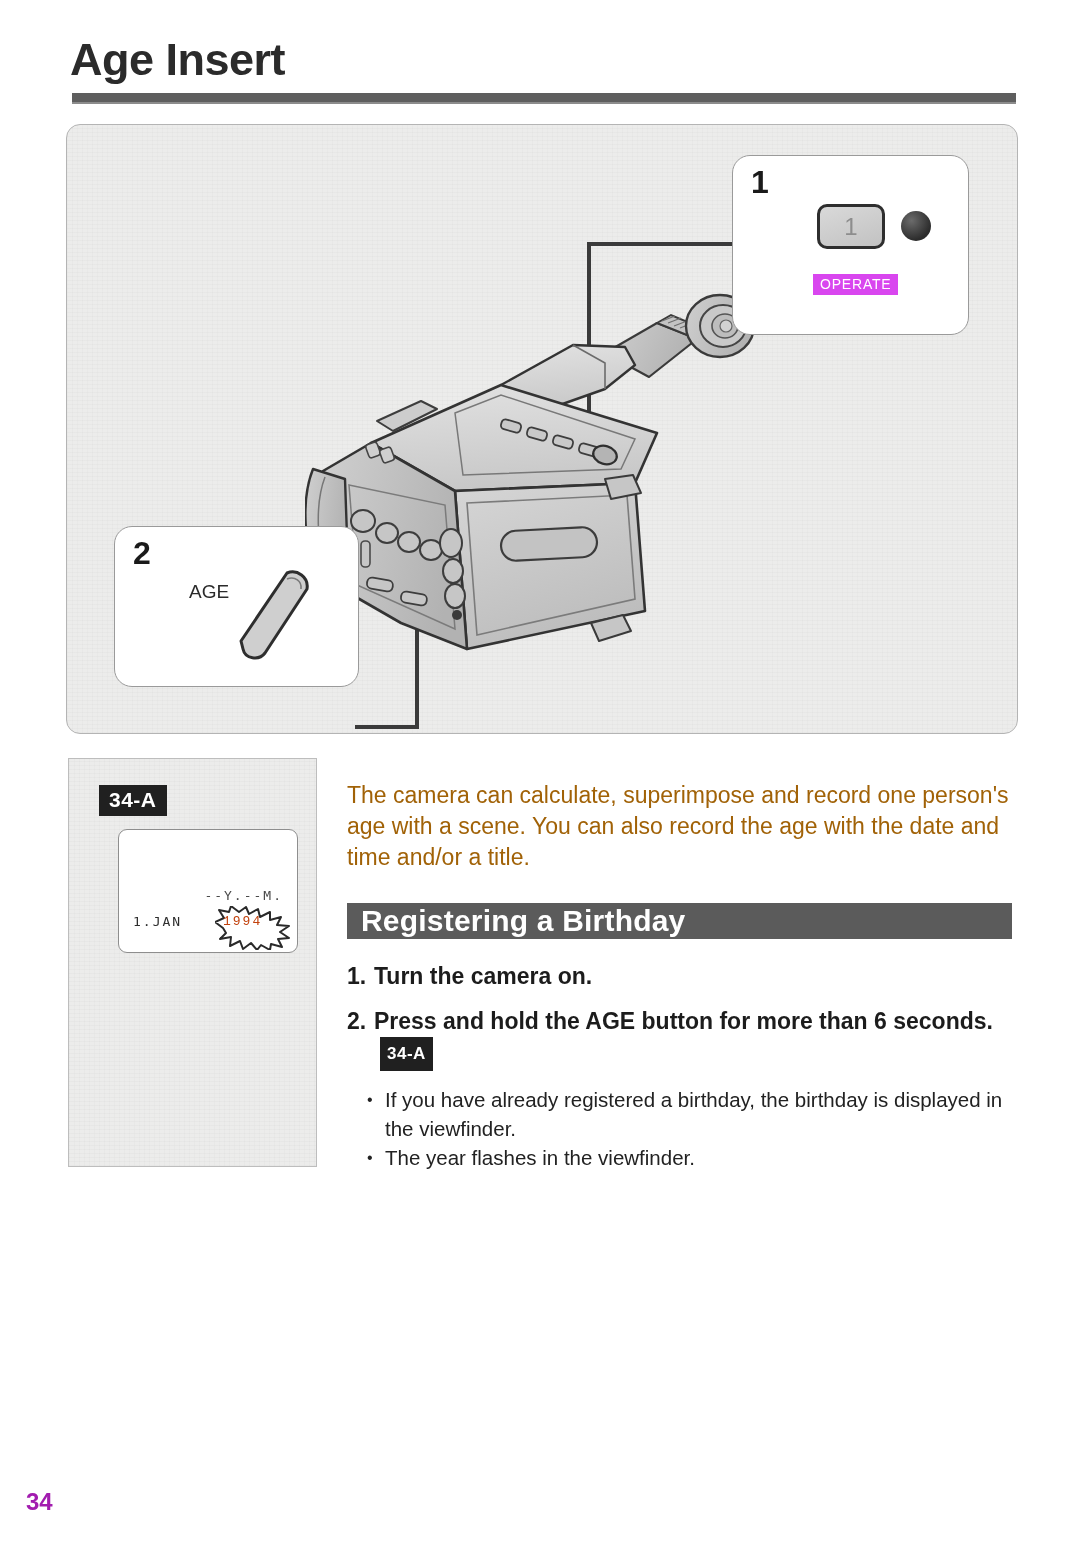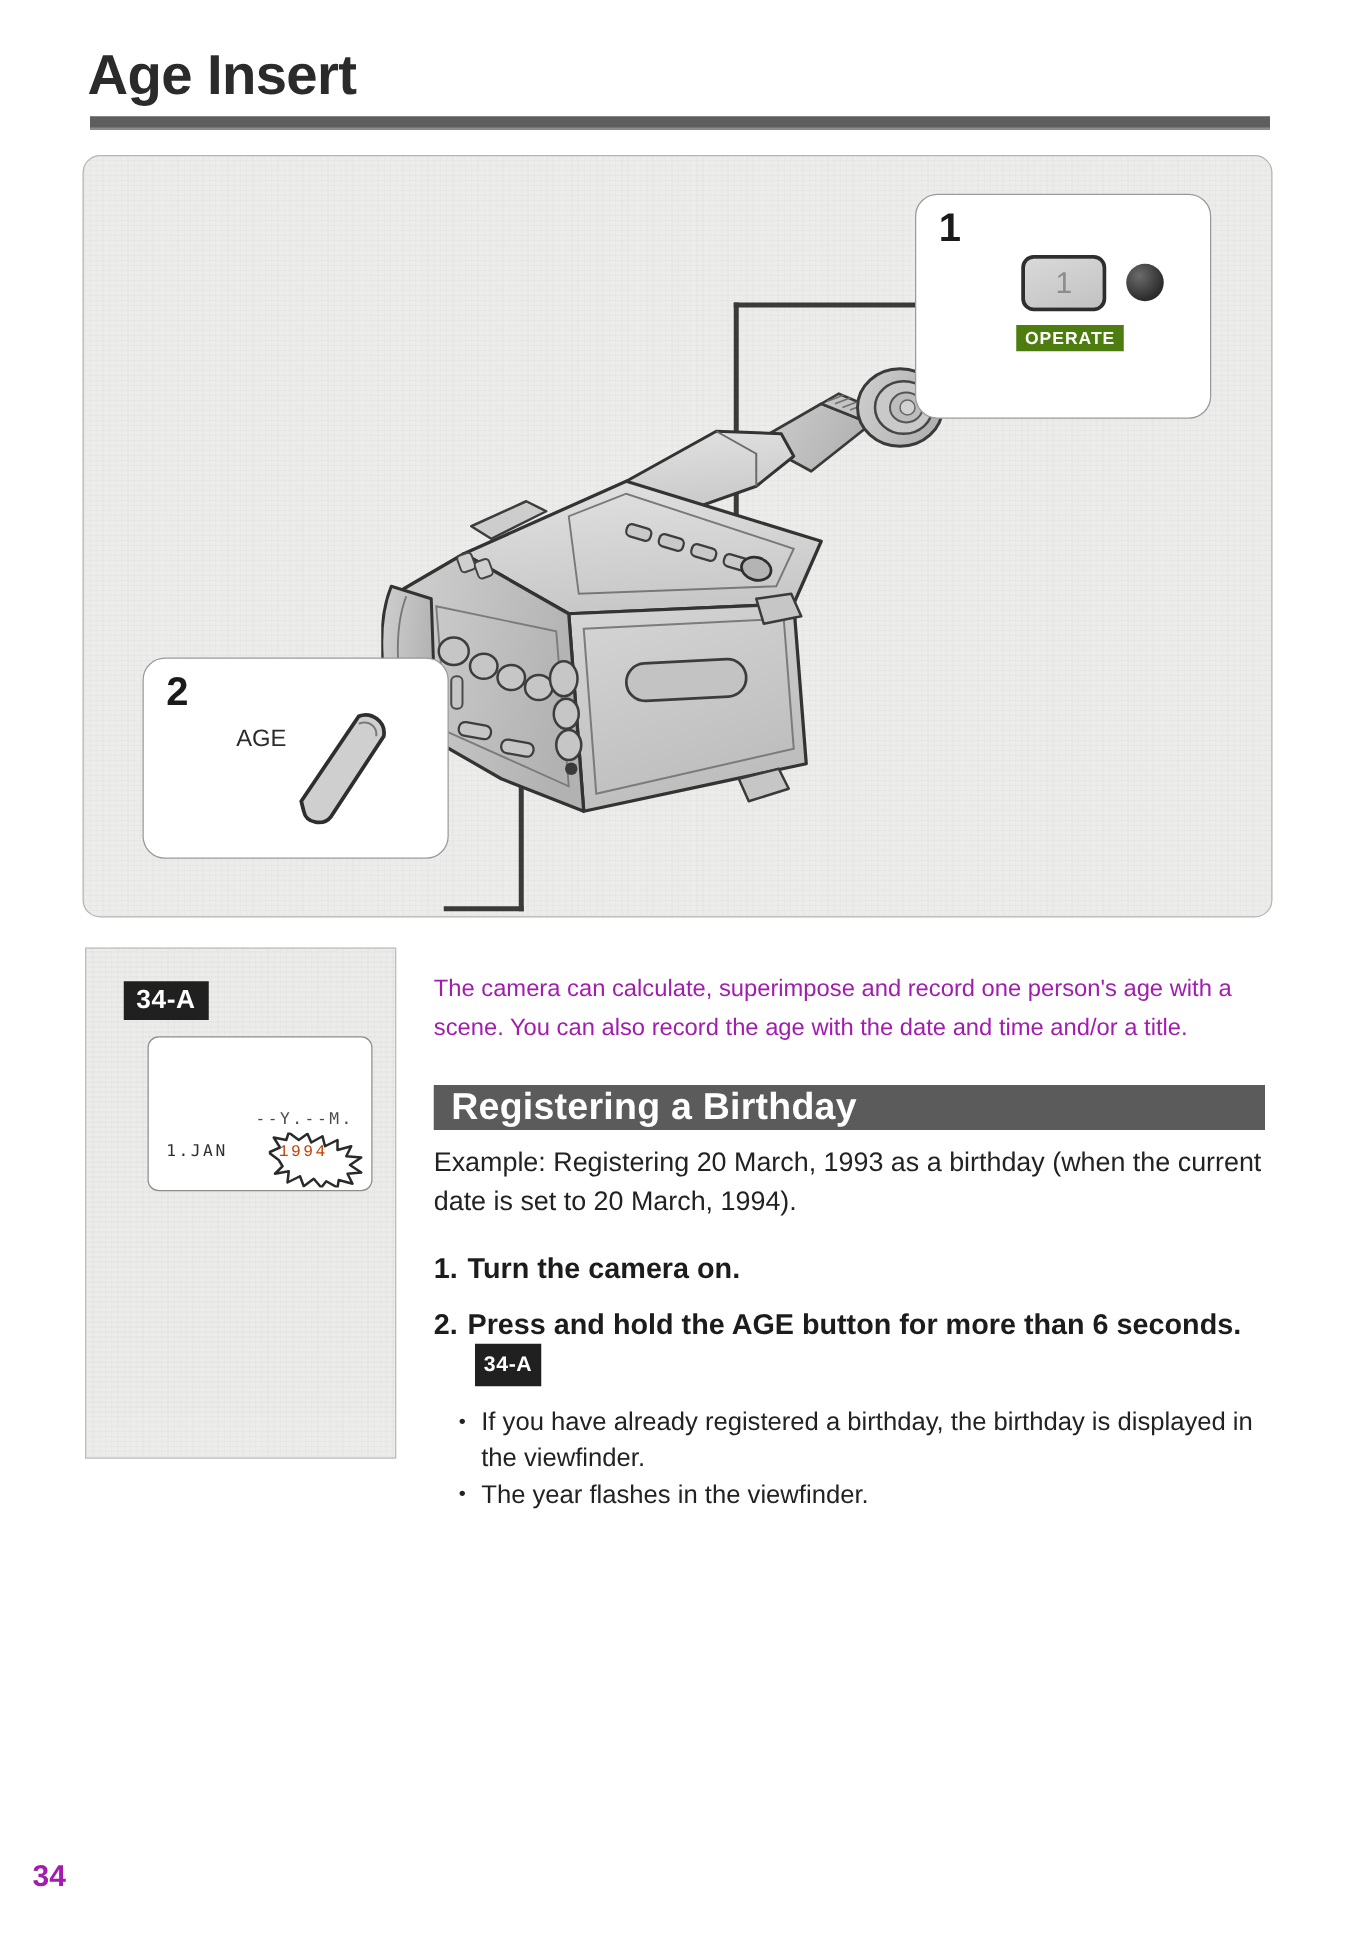--- a/index.html
+++ b/index.html
@@ -117,26 +117,26 @@
     left: 106px;
     top: 13px;
     width: 30px;
     height: 30px;
     border-radius: 50%;
     background: radial-gradient(circle at 35% 32%, #6b6b6b, #2c2c2c 70%);
   }
   .op-label {
     position: absolute;
     left: 18px;
-    top: 62px;
+    top: 76px;
     padding: 2px 7px 3px 7px;
-    background: #4d7c0f;
+    background: #d946ef;
     color: #ffffff;
     font-size: 14px;
-    font-weight: bold;
+    font-weight: normal;
     letter-spacing: 0.8px;
   }
 
   
   .age-group {
     position: absolute;
     left: 60px;
     top: 30px;
     width: 170px;
     height: 110px;
@@ -239,23 +239,23 @@
   }
 
   
   .text-col {
     position: absolute;
     left: 347px;
     top: 757px;
     width: 672px;
   }
   .intro-para {
-    font-size: 19px;
+    font-size: 23px;
     line-height: 31px;
-    color: #a21caf;
+    color: #a16207;
   }
   .section-bar {
     margin-top: 30px;
     width: 665px;
     height: 36px;
     background: #5b5b5b;
     display: flex;
     align-items: center;
   }
   .section-bar span {
@@ -468,21 +468,20 @@
   </div>
 </div>
 
 <div class="text-col">
   <p class="intro-para">The camera can calculate, superimpose and record one person's age with a scene. You can also record the age with the date and time and/or a title.</p>
 
   <div class="section-bar">
     <span>Registering a Birthday</span>
   </div>
 
-  <p class="example-para">Example: Registering 20 March, 1993 as a birthday (when the current date is set to 20 March, 1994).</p>
 
   <div class="steps">
     <div class="step">
       <div class="step-num">1.</div>
       <div>Turn the camera on.</div>
     </div>
     <div class="step">
       <div class="step-num">2.</div>
       <div>
         <span>Press and hold the AGE button for more than 6 seconds.</span><span class="inline-badge">34-A</span>

